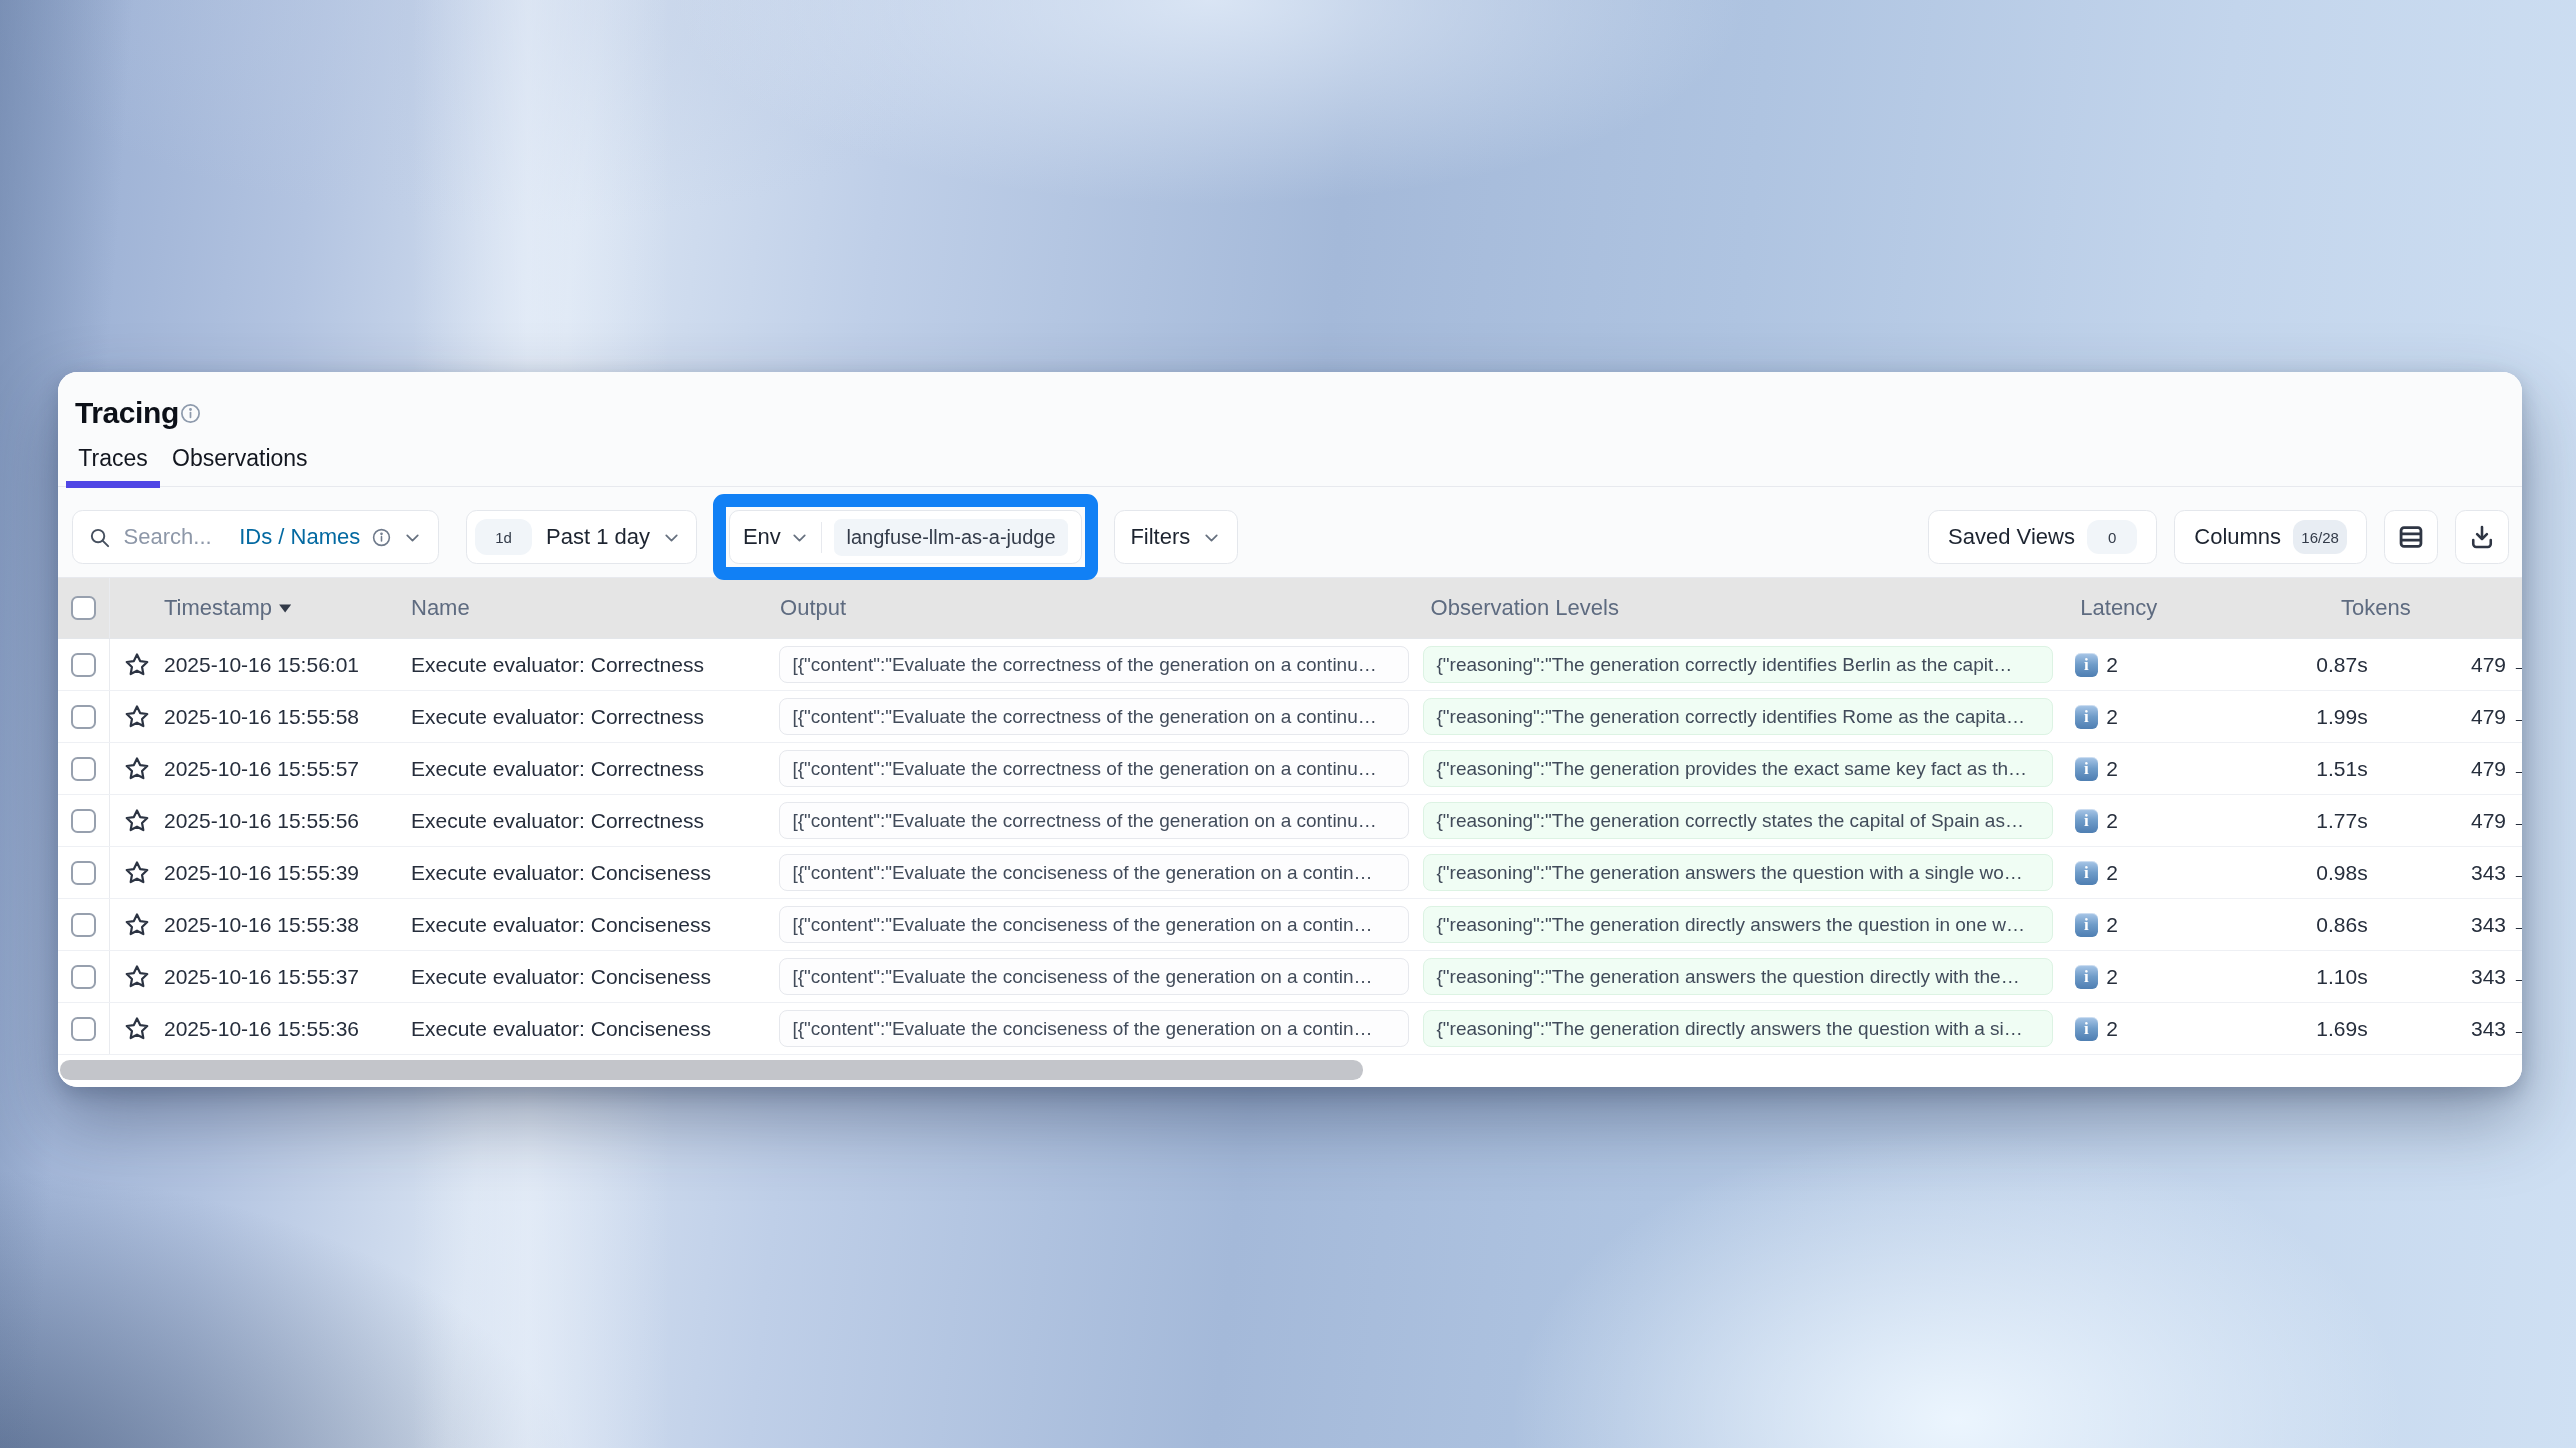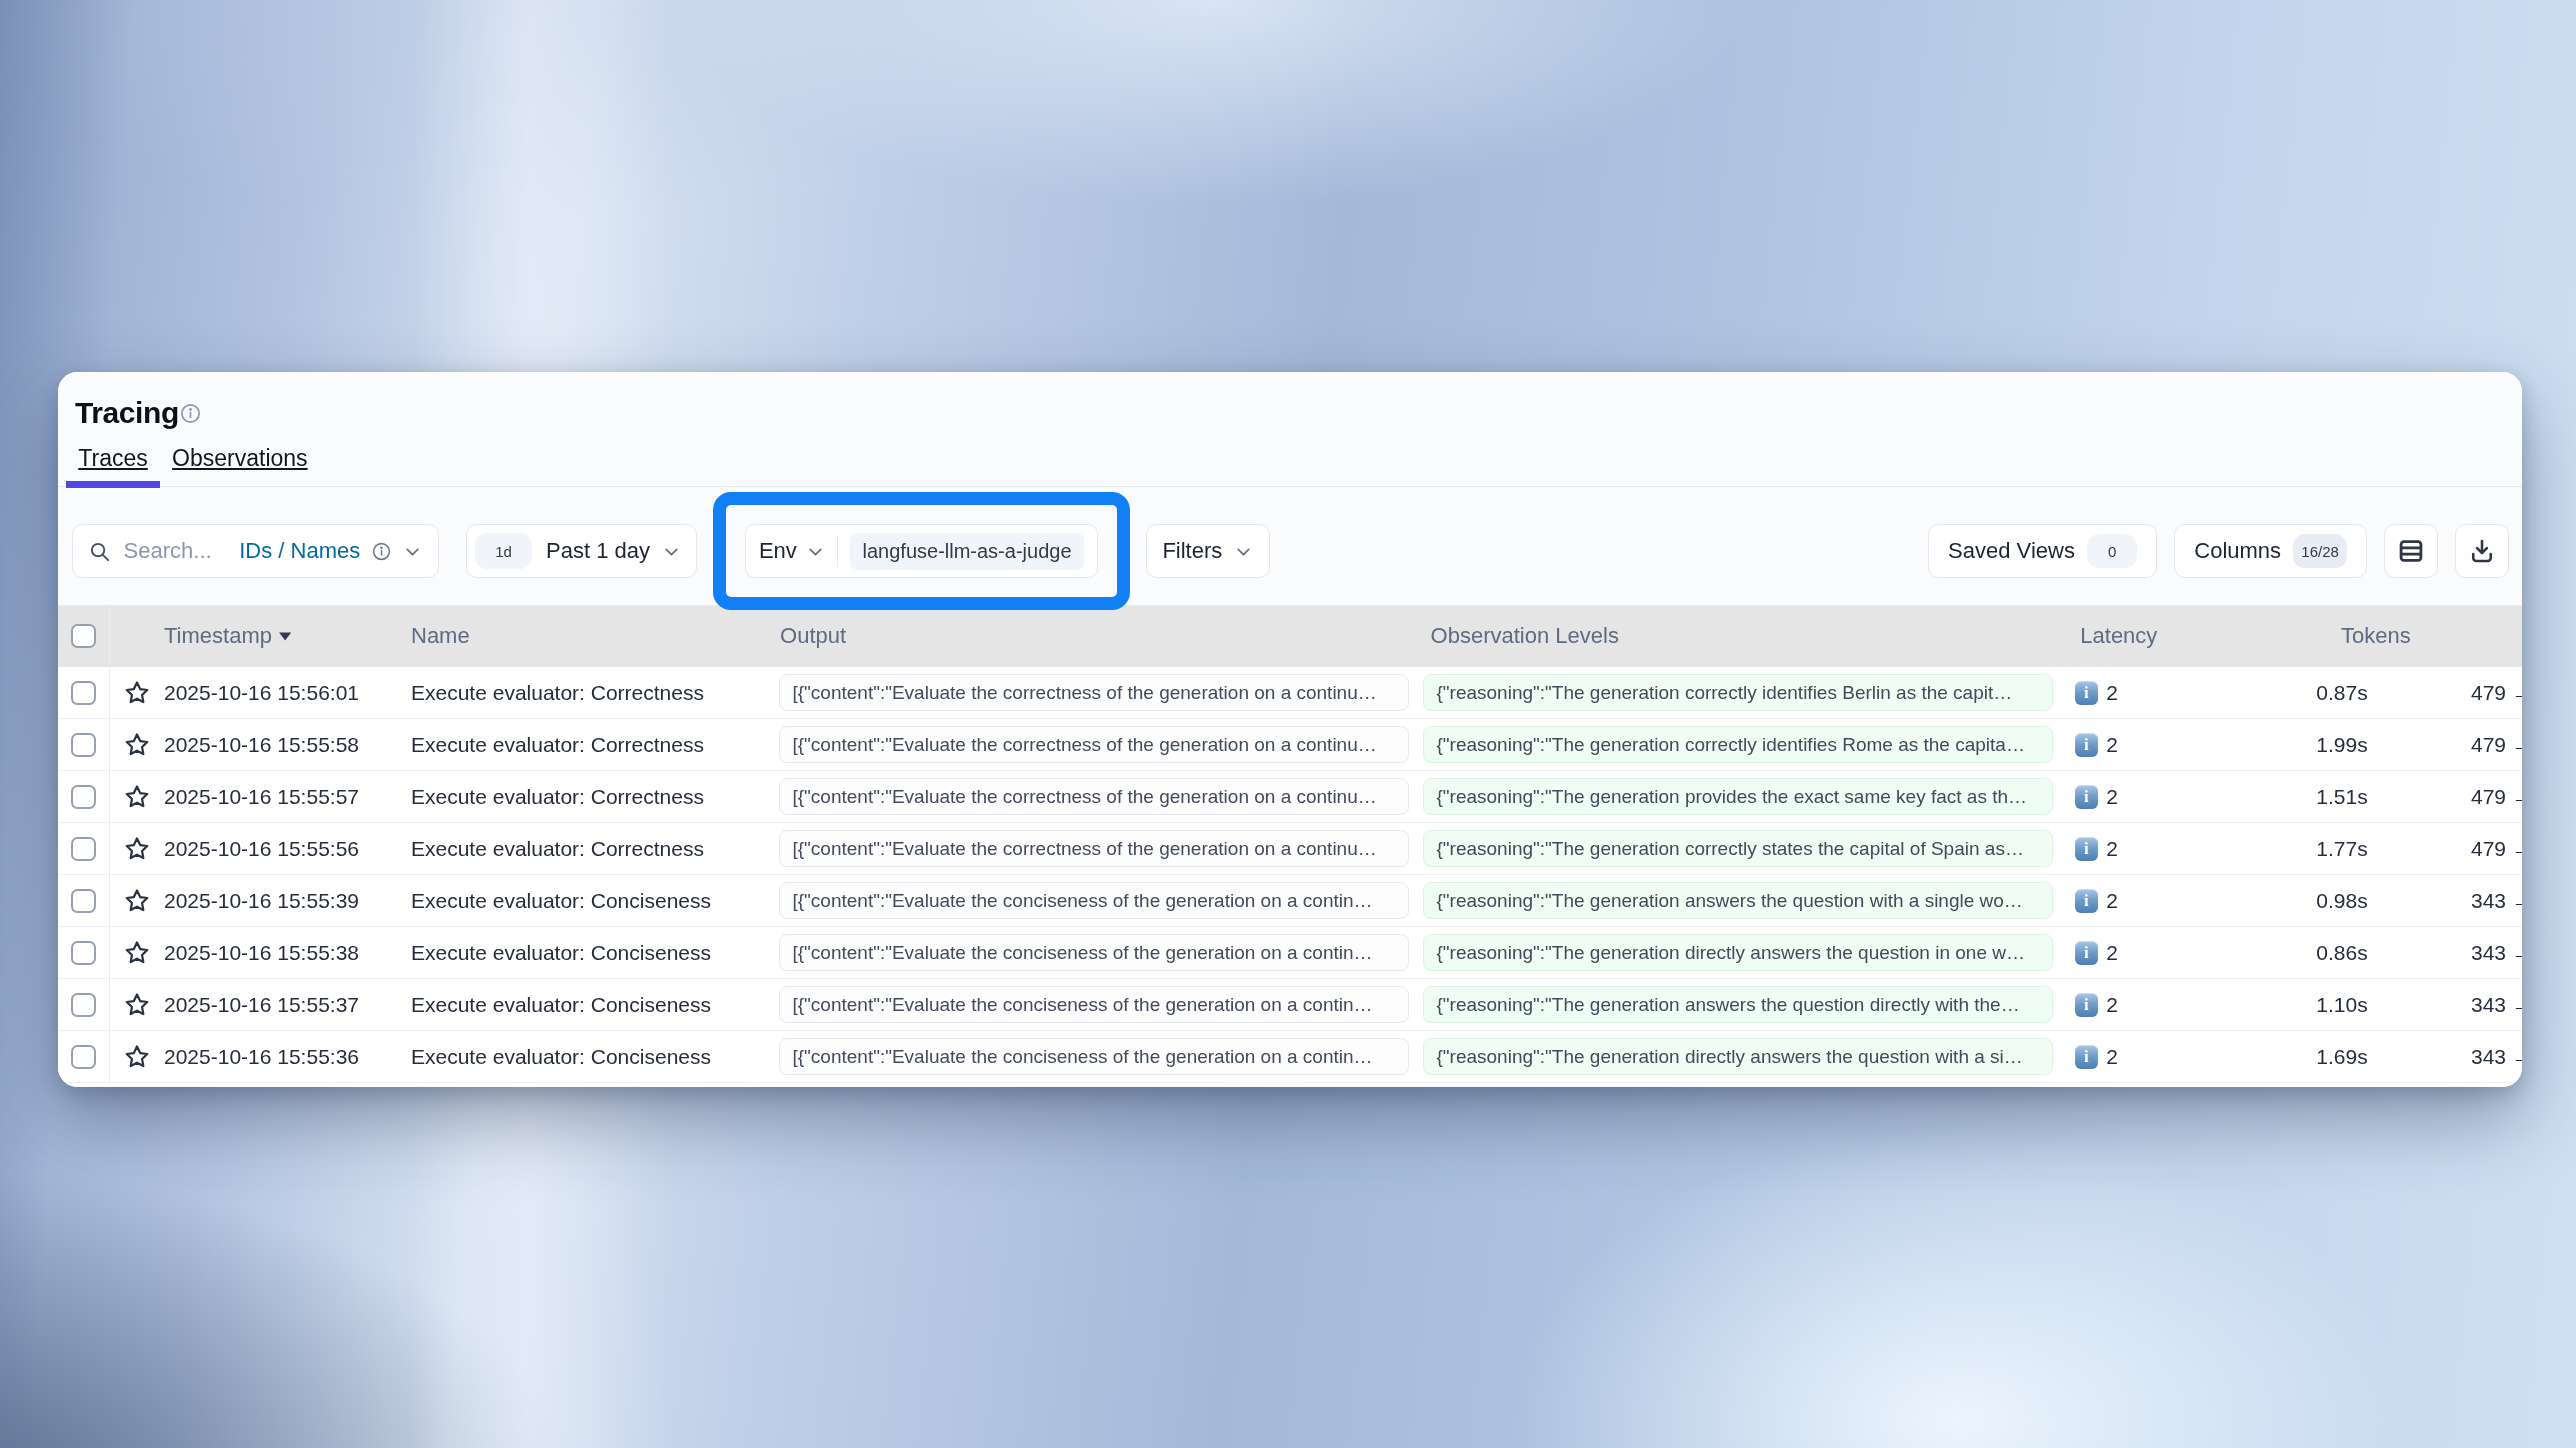--- a/index.html
+++ b/index.html
@@ -18,37 +18,37 @@
   .card{
     position:absolute;left:58px;top:372px;width:2464px;height:715px;
     background:#fff;border-radius:19.5px;overflow:hidden;
     box-shadow:0 32.5px 73px rgba(25,40,70,.38),0 6.5px 19.5px rgba(25,40,70,.22);
   }
   .card-header{background:#fafbfc;}
   .title-row{display:flex;align-items:center;padding:23px 0 0 17px;height:36px;}
   .title-row h1{margin:0;font-size:30px;line-height:36px;font-weight:700;color:#0c1018;letter-spacing:-0.4px;}
   .icon{display:inline-flex;align-items:center;justify-content:center;}
   .tabs{display:flex;margin-top:11.4px;padding-left:8.1px;border-bottom:1.6px solid #e7e9ee;}
-  .tab{position:relative;padding:0 12.2px 11.4px 12.2px;font-size:23px;line-height:32.5px;font-weight:500;color:#12161f;cursor:pointer;text-decoration:underline;}
+  .tab{position:relative;padding:0 12.2px 11.4px 12.2px;font-size:23px;line-height:32.5px;font-weight:500;color:#12161f;cursor:pointer;}
   .tab.active::after{content:"";position:absolute;left:0;right:0;bottom:-1.6px;height:6.5px;background:#4f46e5;}
   .toolbar-row{display:flex;align-items:center;padding:23px 13px 13px 14px;border-bottom:1.6px solid #e7e9ee;background:#fafbfc;}
   .btn{
     display:flex;align-items:center;height:54px;background:#fff;
     border:1.6px solid #e4e7ec;border-radius:10.6px;box-sizing:border-box;
     font-size:22px;color:#1d2430;font-weight:500;white-space:nowrap;
   }
   .search-box{width:367px;padding:0 14.6px 0 15.4px;}
   .search-placeholder{margin-left:12.2px;color:#8d97a8;font-weight:400;}
   .search-right{margin-left:auto;display:flex;align-items:center;gap:10.6px;}
   .search-type{font-weight:400;color:#0369a1;}
   .btn-time{margin-left:27px;padding:0 14px 0 8.1px;}
   .badge{display:inline-flex;align-items:center;justify-content:center;background:#f1f5f9;border-radius:12px;font-size:15px;color:#333b49;font-weight:500;}
   .time-badge{height:36px;min-width:44px;padding:0 6.5px;}
   .time-label{margin-left:14px;}
-  .env-outline{margin:-18px 3.3px -18px 16.3px;border:13px solid #1180f5;border-radius:18px;padding:19px;display:inline-flex;}
+  .env-outline{margin:-18px 3.3px -18px 16.3px;border:13px solid #1180f5;border-radius:11px;padding:3px;display:inline-flex;}
   .btn-env{padding:0 13px;border-radius:9.8px;}
   .env-divider{width:1.6px;height:31px;background:#e7e9ee;margin:0 12.2px 0 10.6px;}
   .env-tag{height:37px;padding:0 12.2px;font-size:20px;border-radius:7.3px;}
   .btn-filters{margin-left:13px;padding:0 15.4px;}
   .right-group{margin-left:auto;display:flex;align-items:center;gap:17px;}
   .btn-saved{padding:0 19px;}
   .count-badge{height:34px;min-width:34px;margin-left:12.2px;padding:0 8.1px;}
   .columns-badge{background:#e8edf3;}
   .icon-btn{width:54px;justify-content:center;padding:0;}
   .chev{margin-left:10.6px;}

